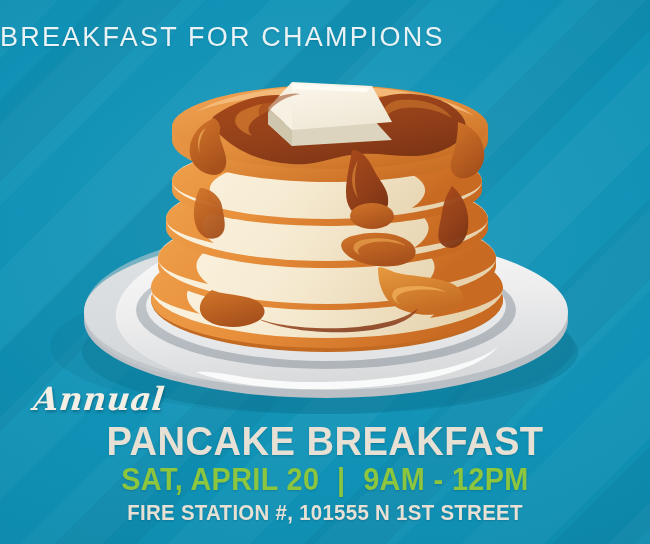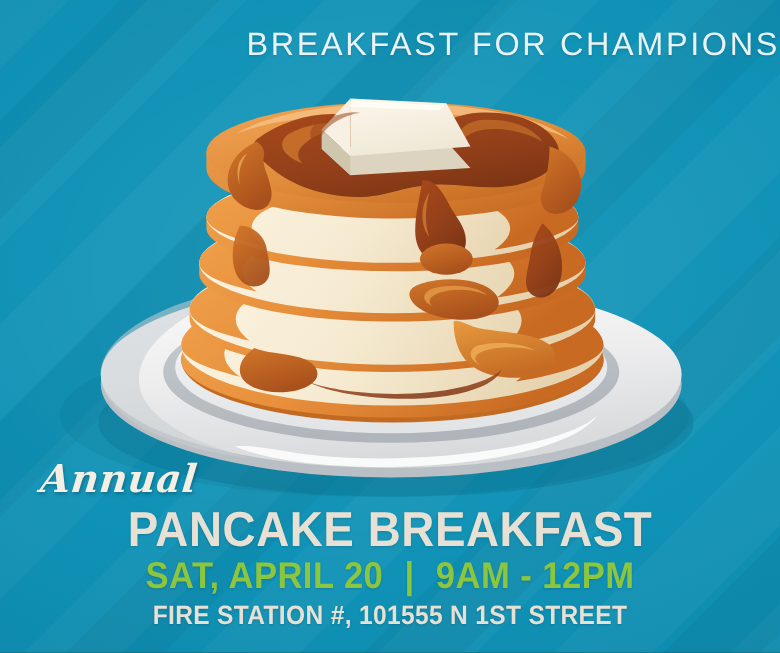--- a/index.html
+++ b/index.html
@@ -42,21 +42,21 @@
     position:absolute;inset:0;
     background:radial-gradient(ellipse 105% 85% at 50% 42%,
       rgba(255,255,255,0.07) 0%,
       rgba(255,255,255,0.0) 55%,
       rgba(0,35,55,0.10) 100%);
   }
 
   
   .headline{
     position:absolute;left:0;right:0;top:22px;
-    text-align:right;
+    text-align:left;
     color:#E9F3F5;
     font-size:27px;
     font-weight:300;
     letter-spacing:2.2px;
     font-family:"Liberation Sans", sans-serif;
     text-shadow:0 1px 2px rgba(0,50,70,0.18);
     white-space:nowrap;
   }
 
   

